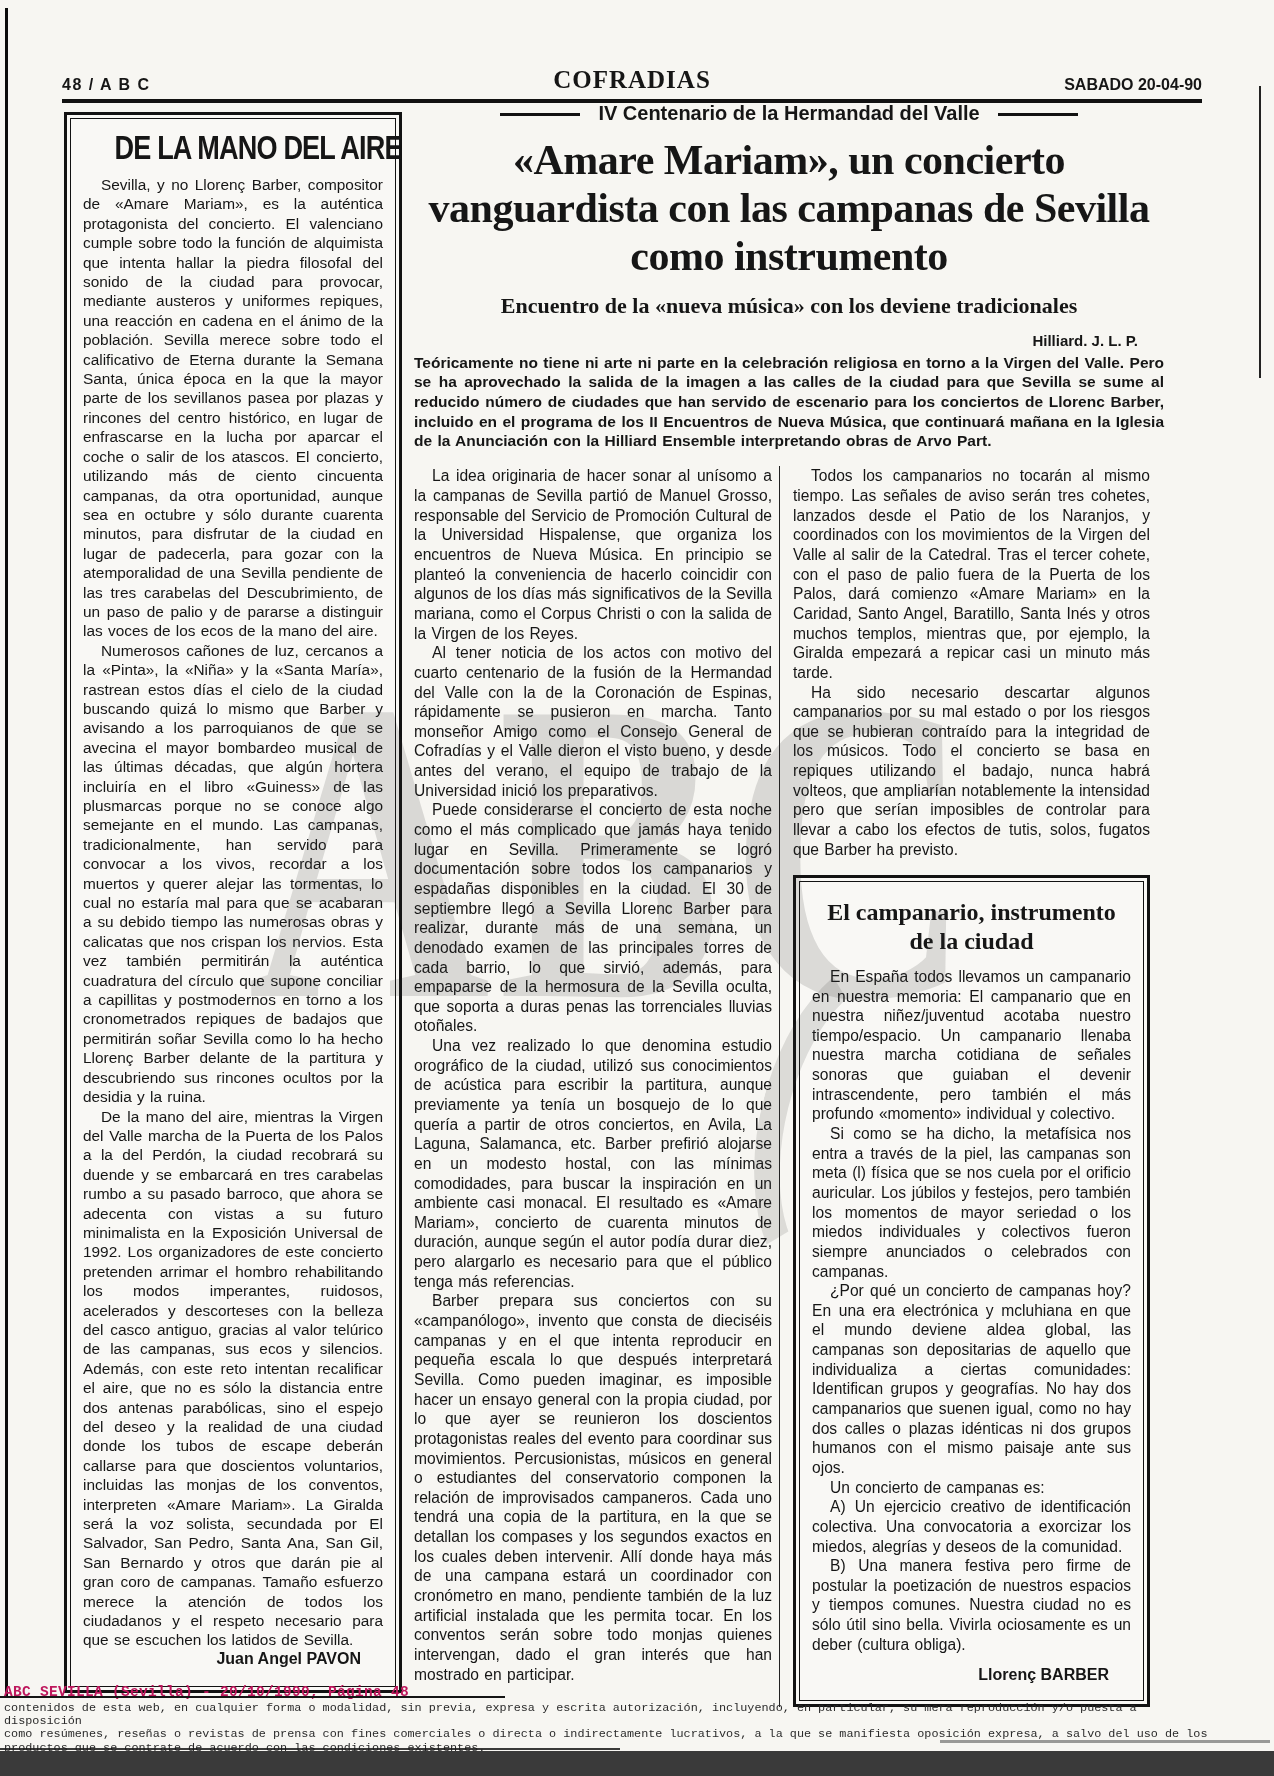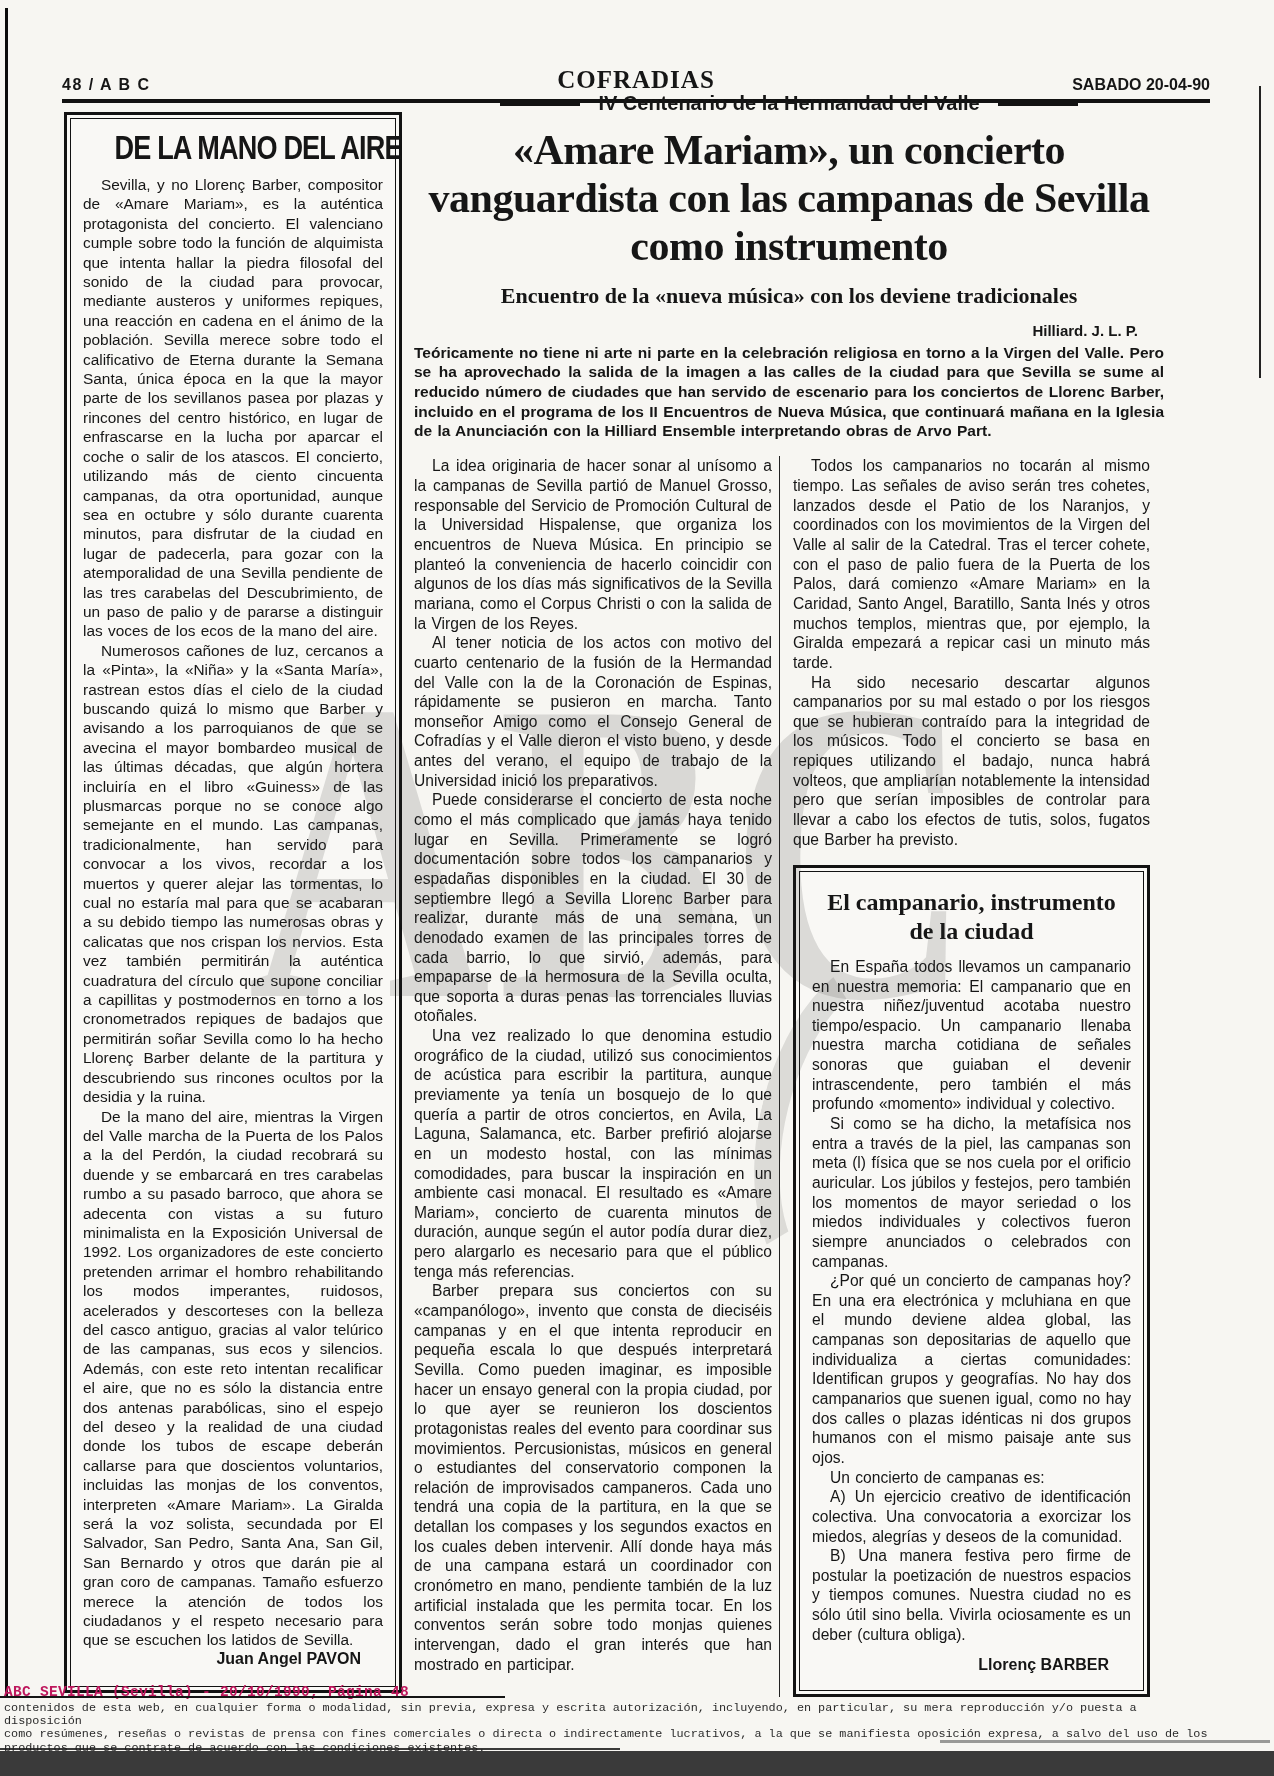--- a/index.html
+++ b/index.html
@@ -1,20 +1,20 @@
 <!DOCTYPE html>
 <html lang="es"><head>
 <meta charset="utf-8">
 <style>
   html,body{margin:0;padding:0;background:#9a9a9a;}
   .page{position:relative;width:1274px;height:1776px;margin:0 auto;background:#f7f6f2;
         overflow:hidden;color:#161616;font-family:"Liberation Sans","DejaVu Sans",sans-serif;}
 
   
-  .masthead{position:absolute;top:66px;left:62px;right:64px;display:grid;
+  .masthead{position:absolute;top:66px;left:62px;right:72px;display:grid;
             grid-template-columns:1fr auto 1fr;align-items:end;
             border-bottom:4px solid #121212;padding-bottom:5px;}
   .m-left{font-weight:700;font-size:16px;letter-spacing:1.5px;}
   .m-center{font-family:"Liberation Serif","DejaVu Serif",serif;font-weight:700;
             font-size:25px;letter-spacing:1px;}
   .m-right{justify-self:end;font-weight:600;font-size:16px;}
 
   
   .left-box{position:absolute;left:64px;top:112px;width:338px;border:3px solid #121212;
             padding:3px;box-sizing:border-box;background:rgba(255,255,255,0.25);}
@@ -25,21 +25,21 @@
               transform:scaleX(0.82);transform-origin:center;white-space:nowrap;}
   .left-box p.body{font-size:15.4px;line-height:1.26;}
 
   
   p.body{margin:0;font-size:15.6px;line-height:1.26;text-align:justify;
          text-indent:18px;word-spacing:1px;}
   .sig{font-weight:700;text-align:right;font-size:16px;margin-top:12px;padding-right:22px;}
   .left-box .sig{margin-top:auto;padding-bottom:4px;}
 
   
-  .main{position:absolute;left:414px;top:92px;width:750px;}
+  .main{position:absolute;left:414px;top:102px;width:750px;}
   .kicker{display:flex;align-items:center;justify-content:center;gap:18px;
           font-weight:700;font-size:20px;}
   .kicker-rule{width:80px;height:3px;background:#121212;margin-top:2px;}
   .headline{font-family:"Liberation Serif","DejaVu Serif",serif;font-weight:700;
             font-size:42px;line-height:1.14;text-align:center;margin-top:12px;
             letter-spacing:-0.5px;}
   .subhead{font-family:"Liberation Serif","DejaVu Serif",serif;font-weight:700;
            font-size:22px;text-align:center;margin-top:12px;}
   .byline{text-align:right;font-weight:700;font-size:15px;margin-top:13px;
           padding-right:26px;}

